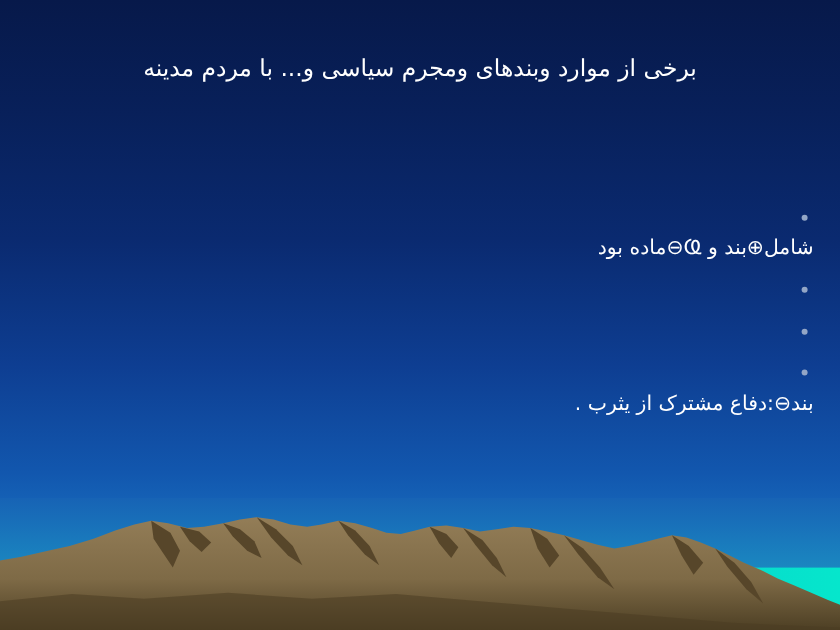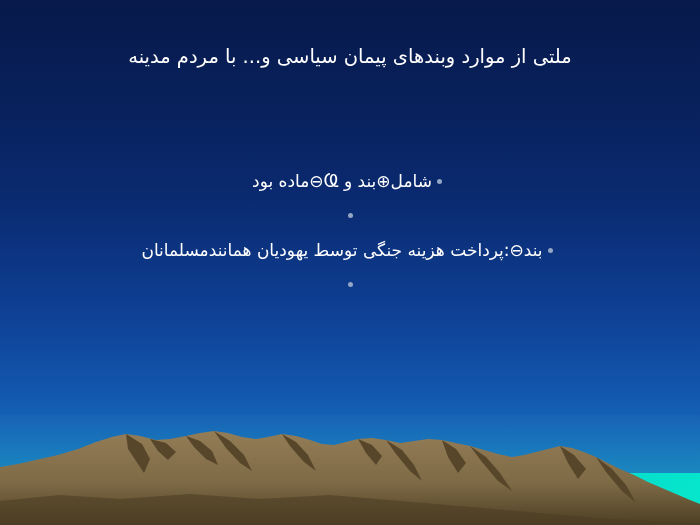--- a/index.html
+++ b/index.html
@@ -61,21 +61,21 @@
   
   .body-block {
     position: absolute;
     top: 168px;
     left: 22px;
     right: 22px;
     direction: rtl;
   }
   .bullet-row {
     display: flex;
-    flex-direction: row;
+    flex-direction: column;
     align-items: flex-start;
     justify-content: center;
     direction: rtl;
     margin-bottom: 8.5px;
   }
   .bullet-marker {
     flex: 0 0 auto;
     width: 16px;
     display: flex;
     align-items: center;
@@ -97,21 +97,21 @@
     unicode-bidi: isolate;
     white-space: nowrap;
   }
 </style>
 </head>
 <body>
 
 <div class="slide">
 
   <div class="title-block">
-    <div class="title-text">ملتی از موارد وبندهای پیمان سیاسی و... با مردم مدینه</div>
+    <div class="title-text">برخی از موارد وبندهای ومجرم سیاسی و... با مردم مدینه</div>
   </div>
 
   <div class="body-block">
 
     <div class="bullet-row">
       <span class="bullet-marker">
           <i class="dot"></i>
         </span>
       <span class="bullet-text">شامل⊕بند و  Ҩ⊖ماده بود</span>
     </div>
@@ -119,27 +119,27 @@
     <div class="bullet-row">
       <span class="bullet-marker">
           <i class="dot"></i>
         </span>
     </div>
 
     <div class="bullet-row">
       <span class="bullet-marker">
           <i class="dot"></i>
         </span>
-      <span class="bullet-text">بند⊖:پرداخت هزینه جنگی توسط یهودیان همانندمسلمانان</span>
     </div>
 
     <div class="bullet-row">
       <span class="bullet-marker">
           <i class="dot"></i>
         </span>
+      <span class="bullet-text">بند⊖:دفاع مشترک از یثرب .</span>
     </div>
 
 
   </div>
 
   <div class="landscape">
     <svg viewBox="0 0 700 110" preserveAspectRatio="none" xmlns="http://www.w3.org/2000/svg">
       <defs>
         <linearGradient id="skyGrad" x1="0" y1="0" x2="0" y2="1">
           <stop offset="0%" stop-color="#1763b5"></stop>

